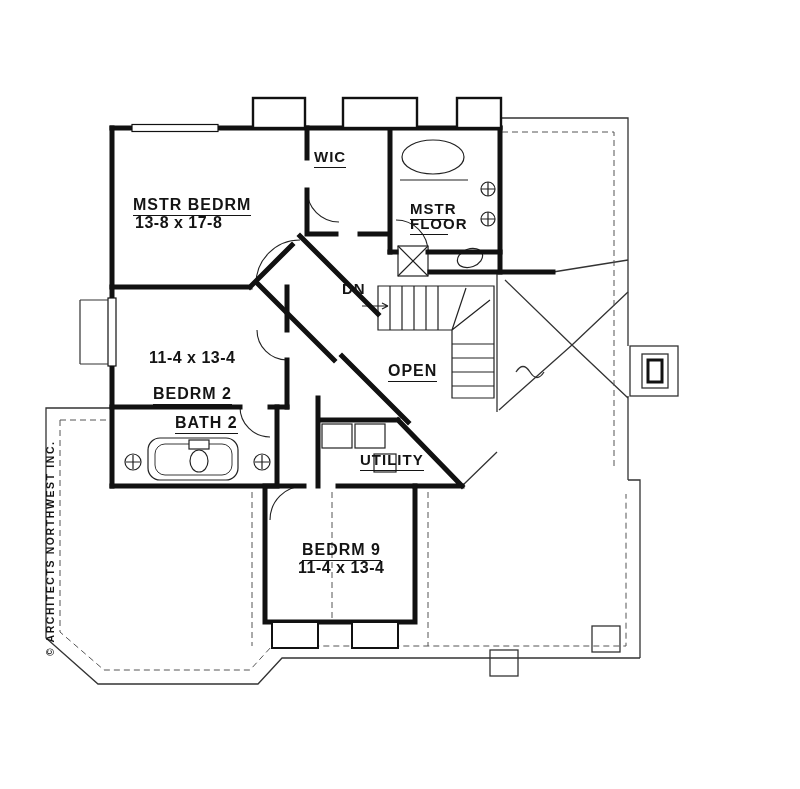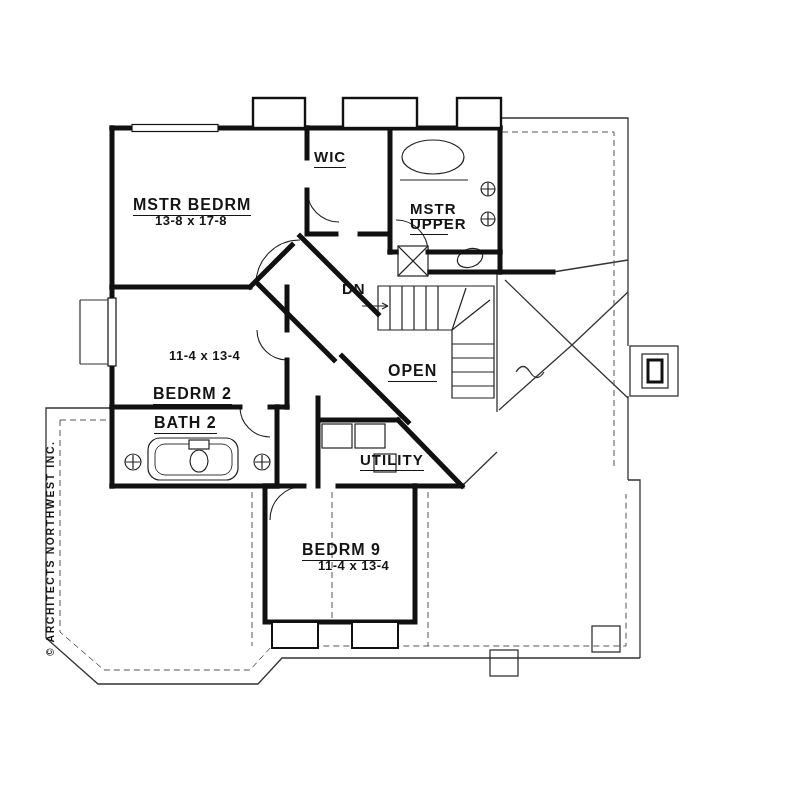--- a/index.html
+++ b/index.html
@@ -14,21 +14,21 @@
   .lbl{
     position:absolute;
     color:#141414;
     font-weight:bold;
     white-space:nowrap;
     letter-spacing:1px;
     line-height:1.1;
   }
   .room{font-size:16px;}
   .room.u, .small.u, .open-lbl{border-bottom:1.6px solid #141414;padding-bottom:1px;}
-  .dims{font-size:13px;letter-spacing:0.5px;margin-left:20px;}
+  .dims{font-size:16px;letter-spacing:0.5px;}
   .small{font-size:15px;}
   .center{text-align:right;}
   #title{
     position:absolute;left:90px;top:694px;
     font-size:24px;font-weight:bold;letter-spacing:5px;
     color:#141414;
     border-bottom:2.2px solid #141414;
     padding:0 6px 4px 0;
   }
   #copyright{
@@ -142,26 +142,26 @@
       <path d="M332,492 V618" stroke="#555" stroke-width="1" stroke-dasharray="6,4" fill="none"></path>
     </g>
   </svg>
 
   <div class="lbl room u" style="left:133px;top:196px;">MSTR BEDRM</div>
   <div class="lbl dims" style="left:135px;top:214px;">13-8 x 17-8</div>
 
   <div class="lbl small u" style="left:314px;top:149px;">WIC</div>
 
   <div class="lbl small u center" style="left:410px;top:201px;width:38px;">MSTR</div>
-  <div class="lbl small u center" style="left:410px;top:216px;width:38px;">UPPER</div>
+  <div class="lbl small u center" style="left:410px;top:216px;width:38px;">FLOOR</div>
 
   <div class="lbl room u" style="left:153px;top:345px;margin-top:40px;">BEDRM 2</div>
   <div class="lbl dims" style="left:149px;top:349px;">11-4 x 13-4</div>
 
-  <div class="lbl room u" style="left:154px;top:414px;">BATH 2</div>
+  <div class="lbl room u" style="left:175px;top:414px;">BATH 2</div>
 
   <div class="lbl small u" style="left:328px;top:452px;margin-left:32px;">UTILITY</div>
 
   <div class="lbl room open-lbl" style="left:388px;top:362px;">OPEN</div>
 
   <div class="lbl small" style="left:342px;top:281px;">DN</div>
 
   <div class="lbl room u" style="left:302px;top:541px;">BEDRM 9</div>
   <div class="lbl dims" style="left:298px;top:559px;">11-4 x 13-4</div>
 

